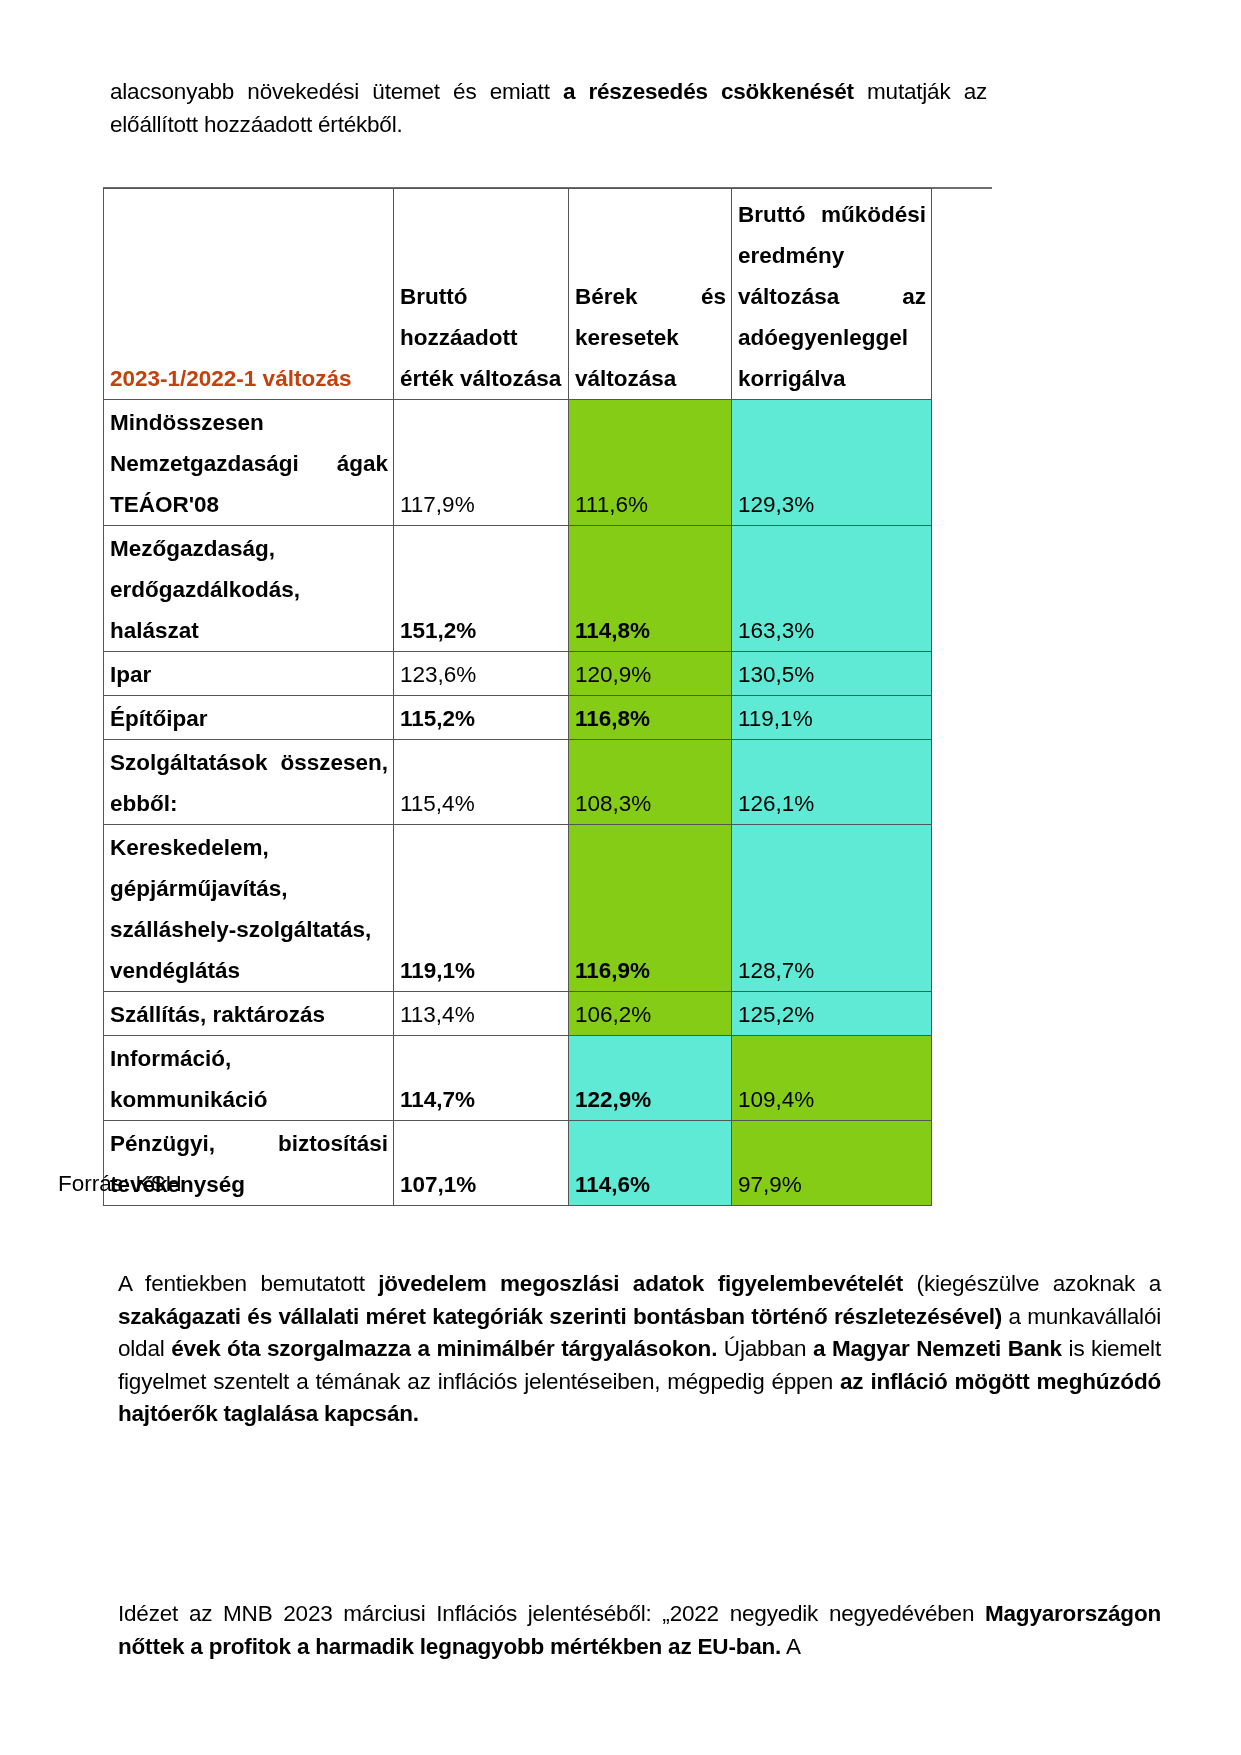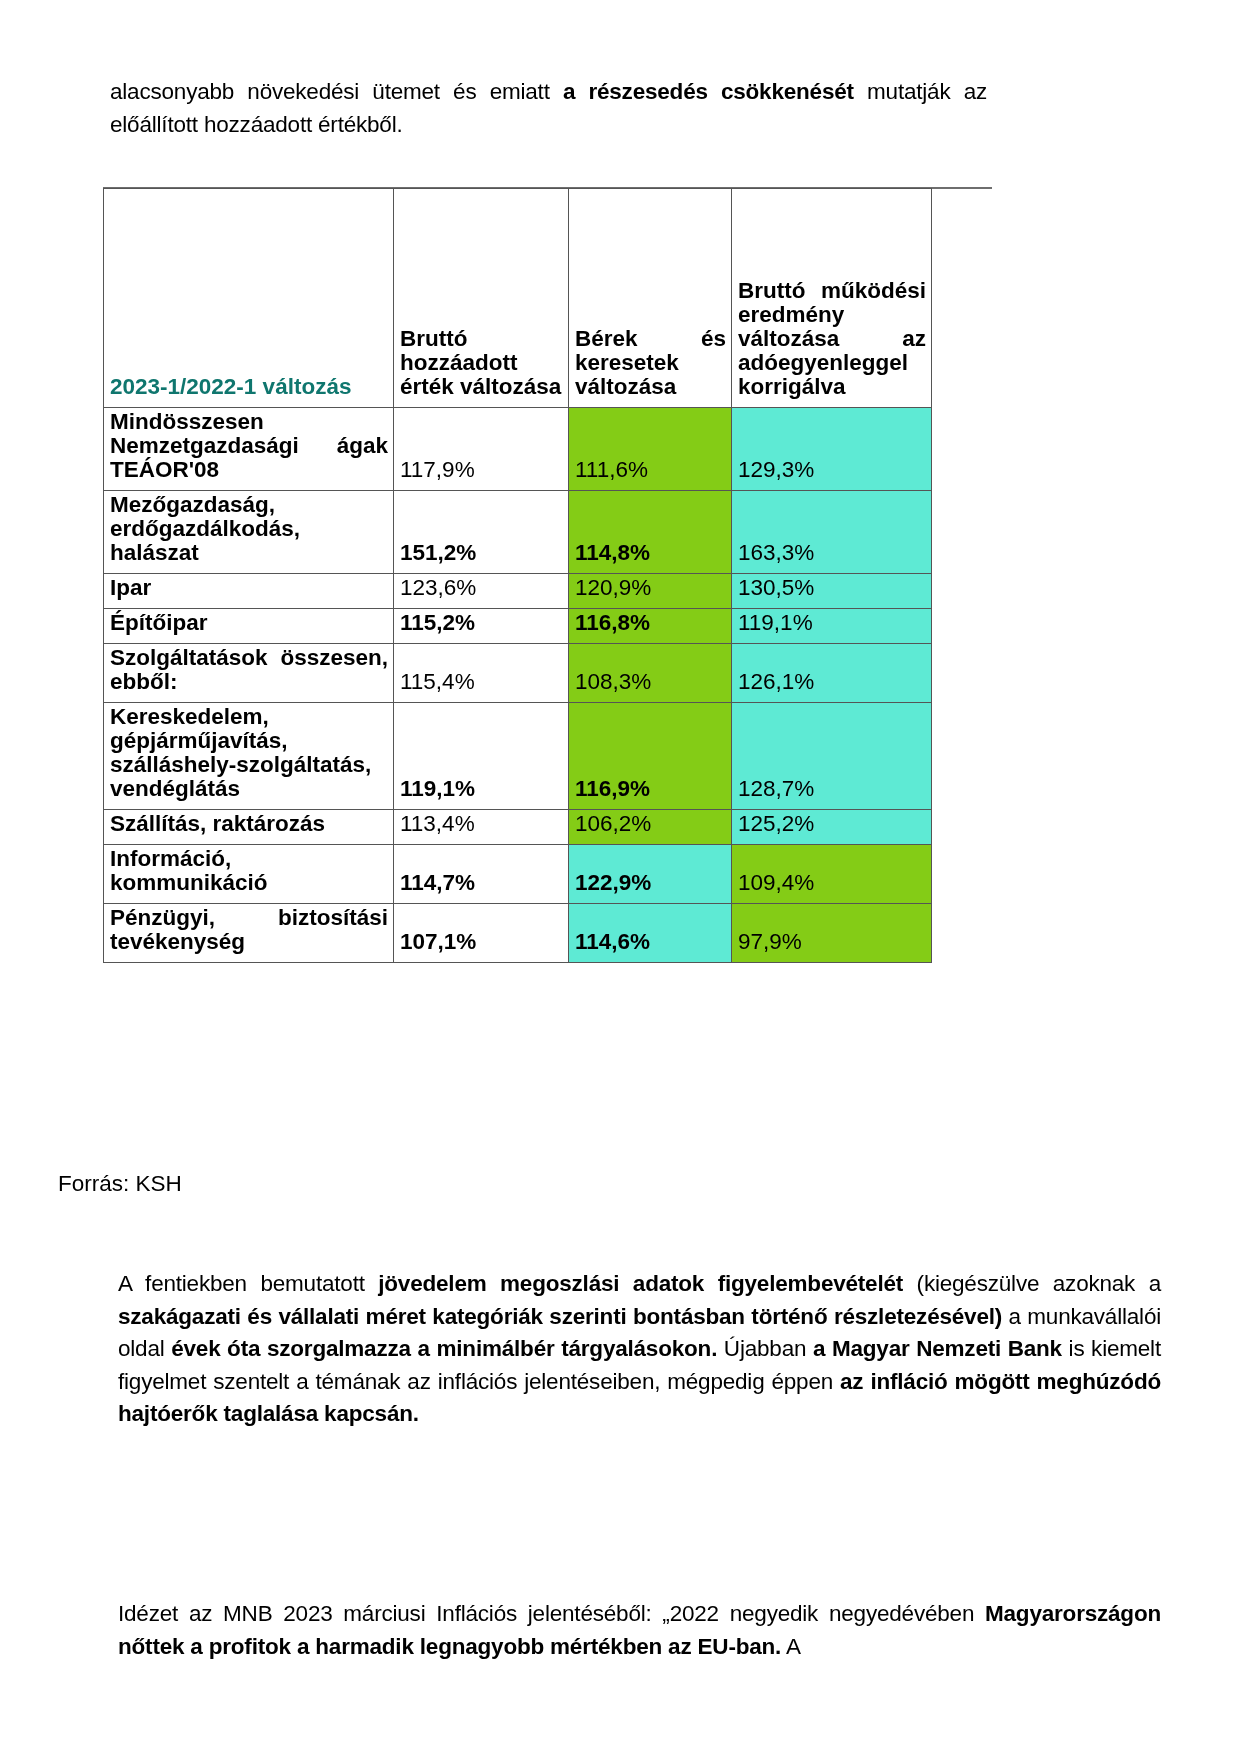--- a/index.html
+++ b/index.html
@@ -27,29 +27,29 @@
   }
   table.data {
     position: absolute; left: 103px; top: 188px;
     border-collapse: collapse;
     font-size: 22.5px;
     table-layure: fixed;
   }
   table.data td {
     border: 1.5px solid #555;
     vertical-align: bottom;
-    padding: 2px 5px 8px 6px;
-    line-height: 24px;
+    padding: 2px 5px 0 6px;
+    line-height: 41px;
   }
   table.data td.c0 { width: 278px; text-align: justify; text-align-last: left; font-weight: bold; }
   table.data td.c1 { width: 163px; }
   table.data td.c2 { width: 151px; }
   table.data td.c3 { width: 188px; }
   table.data tr.head td { font-weight: bold; height: 208px; text-align: justify; text-align-last: left; }
-  table.data tr.head td.c0 { color: #0f766e; }
+  table.data tr.head td.c0 { color: #c2410c; }
   table.data td.bold { font-weight: bold; }
   table.data td.orange { background: #84cc16; }
   table.data td.green { background: #5eead4; }
 
   #source {
     position: absolute; left: 58px; top: 1169px;
     font-size: 22.5px; line-height: 30px;
   }
 </style>
 </head>

